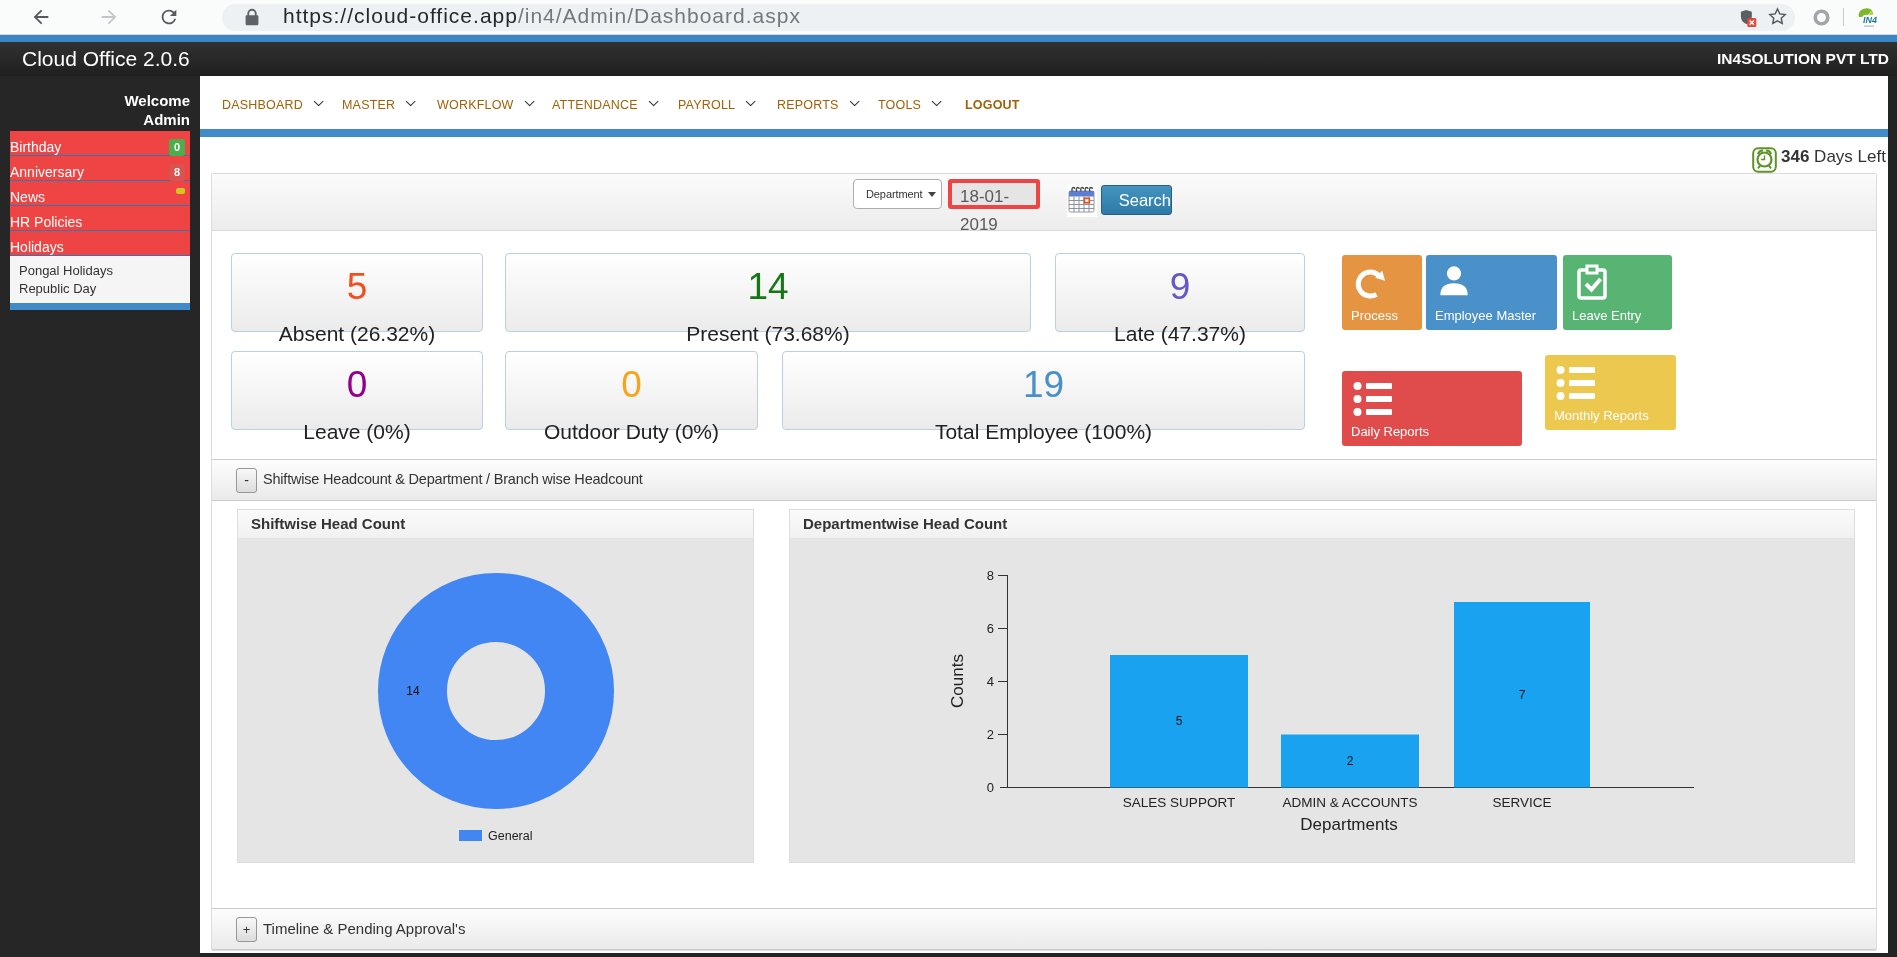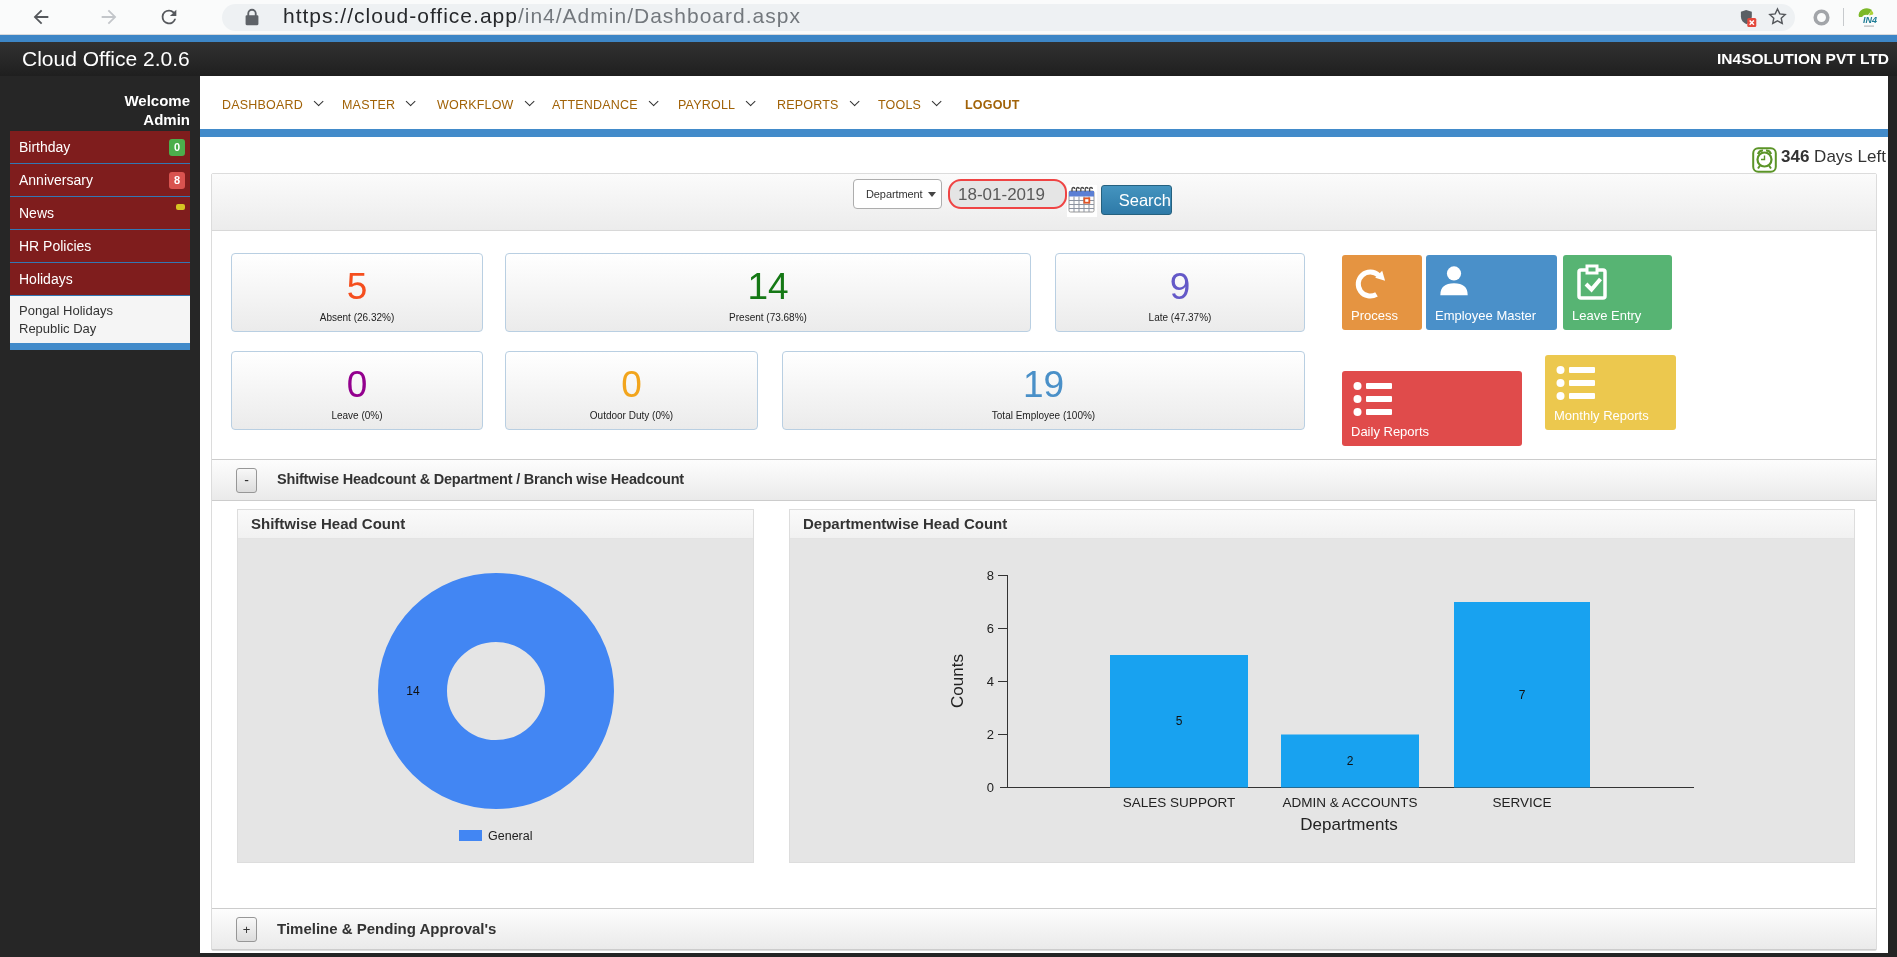--- a/index.html
+++ b/index.html
@@ -14,56 +14,56 @@
 #url .dom{color:#202124}
 
 #strip1{left:0;top:35px;width:1897px;height:7px;background:#3d86c6}
 #apphead{left:0;top:42px;width:1897px;height:34px;background:linear-gradient(#313131,#1f1f1f)}
 #apphead .title{position:absolute;left:22px;top:5px;font-size:21px;color:#fff}
 #apphead .co{position:absolute;right:8px;top:8px;font-size:15.5px;font-weight:bold;color:#fff}
 
 #sidebar{left:0;top:76px;width:200px;height:881px;background:#262626}
 #welcome{position:absolute;right:10px;top:15px;text-align:right;color:#fff;font-weight:bold;font-size:15px;line-height:19px}
 #menu{position:absolute;left:10px;top:55px;width:180px}
-.mitem{position:relative;height:33px;background:#7f1d1d;border-bottom:1px solid #3277b3;color:#fff;font-size:14px;line-height:32px;padding-left:9px}
+.mitem{position:relative;height:25px;background:#ef4444;border-bottom:1px solid #3277b3;color:#fff;font-size:14px;line-height:32px;}
 .badge{position:absolute;right:5px;top:8px;min-width:16px;height:17px;border-radius:3px;color:#fff;font-size:11px;font-weight:bold;text-align:center;line-height:17px;padding:0 4px}
 .badge.g{background:#4cae4c}
 .badge.r{background:#d9534f}
 .badge.y{background:#d6c422;height:6px;min-width:9px;width:9px;padding:0;top:7px;border-radius:2px}
 #submenu{background:#f5f5f5;padding:6px 0 5px 9px;color:#333;font-size:13px;line-height:18px}
 #menufoot{height:7px;background:#428bca}
 
 #topnav{left:200px;top:76px;width:1697px;height:53px;background:#fff}
 .nitem{position:absolute;top:22px;font-size:12.5px;color:#a16207;letter-spacing:.2px}
 .caret{display:inline-block;width:7px;height:7px;border-right:1.6px solid #333;border-bottom:1.6px solid #333;transform:rotate(45deg) translateY(-3px);margin-left:10px;vertical-align:2px}
 #strip2{left:200px;top:129px;width:1688px;height:8px;background:#428bca}
 #contentbg{left:200px;top:137px;width:1688px;height:816px;background:#fff}
 #rightdark{left:1888px;top:76px;width:9px;height:881px;background:#242424}
 
 #daysleft{left:1781px;top:147px;color:#333;font-size:17px;white-space:nowrap}
 
 #panel{left:211px;top:173px;width:1666px;height:778px;background:#fff;border:1px solid #dcdcdc;border-radius:2px}
 #searchband{left:212px;top:174px;width:1664px;height:57px;background:linear-gradient(#fbfbfb,#ececec);border-bottom:1px solid #d8d8d8}
 #selDept{left:853px;top:179px;width:89px;height:30px;background:#fff;border:1px solid #adadad;border-radius:4px;font-size:11px;color:#333;line-height:28px;padding-left:12px;letter-spacing:-0.1px}
 #selDept .arr{position:absolute;right:5px;top:12px;width:0;height:0;border-left:4px solid transparent;border-right:4px solid transparent;border-top:5px solid #444}
-#dateinp{left:948px;top:179px;width:119px;height:30px;background:#e5e5e5;border:2px solid #ef4444;border-radius:13px;font-size:17px;color:#5a5a5a;line-height:28px;padding-left:8px}
+#dateinp{left:948px;top:179px;width:92px;height:30px;background:#e5e5e5;border:4px solid #ef4444;border-radius:3px;font-size:17px;color:#5a5a5a;line-height:28px;padding-left:8px}
 #calbox{left:1067px;top:185px;width:30px;height:32px;background:#fff}
 #searchbtn{left:1101px;top:185px;width:71px;height:30px;background:linear-gradient(#4494bf,#2e7aa8);border:1px solid #25617f;border-radius:3px;color:#fff;font-size:16.5px;text-align:right;line-height:28px}
 
 .card{position:absolute;height:79px;background:linear-gradient(#ffffff,#ebebeb);border:1px solid #b9cfe2;border-radius:4px;text-align:center}
 .card .num{font-size:37px;line-height:44px;margin-top:11px}
-.card .lbl{font-size:10px;color:#222;line-height:18px;margin-top:0}
+.card .lbl{font-size:21px;color:#222;line-height:18px;margin-top:16px}
 
 .tile{position:absolute;height:75px;border-radius:3px;color:#fff}
 .tile .tlbl{position:absolute;left:9px;bottom:7px;font-size:13px}
 .tile svg{position:absolute;left:11px;top:9px}
 
 .secband{left:212px;width:1664px;height:42px;background:linear-gradient(#fdfdfd,#eaeaea);border-top:1px solid #ccc;border-bottom:1px solid #ccc}
 .secbtn{position:absolute;left:24px;top:8px;width:21px;height:25px;background:linear-gradient(#f8f8f8,#dcdcdc);border:1px solid #979797;border-radius:3px;color:#333;font-size:14px;text-align:center;line-height:23px}
-.sectitle{position:absolute;left:65px;top:11px;font-size:14.5px;font-weight:bold;color:#333;letter-spacing:-0.2px}
+.sectitle{position:absolute;left:51px;top:11px;font-size:14.5px;font-weight:normal;color:#333;letter-spacing:-0.2px}
 
 .chpanel{position:absolute;top:509px;height:354px;background:#e5e5e5;border:1px solid #ddd}
 .chhead{height:29px;background:linear-gradient(#fafafa,#f1f1f1);border-bottom:1px solid #e3e3e3;font-size:15px;font-weight:bold;color:#333;line-height:28px;padding-left:13px}
 </style>
 </head>
 <body>
 
 <div class="abs" id="toolbar"></div>
 <div class="abs" id="omnibox"></div>
 <svg class="abs navico" style="left:30px" viewBox="0 0 24 24">

